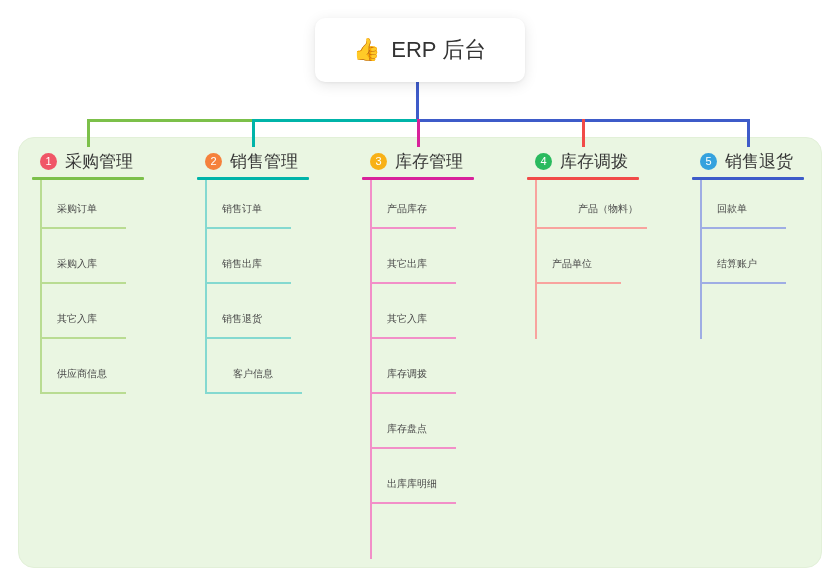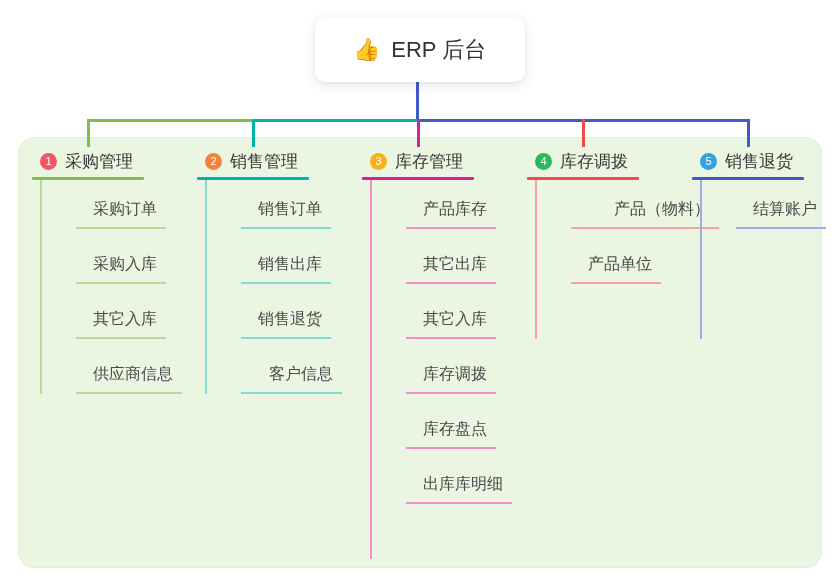--- a/index.html
+++ b/index.html
@@ -35,22 +35,22 @@
   .badge{
     width:17px;height:17px;border-radius:50%;flex:0 0 17px;
     display:flex;align-items:center;justify-content:center;
     color:#fff;font-size:11px;line-height:1;
   }
   .branch-underline{position:absolute;left:-8px;top:28px;width:112px;height:3px;border-radius:1px;}
   .branch-trunk{position:absolute;left:0;top:31px;width:2px;}
   .children{position:absolute;left:0;top:31px;}
   .child{
     display:table;min-width:60px;white-space:nowrap;
-    padding:0 9px 8px 17px;line-height:20px;font-size:16px;color:#4a4a4a;
-    border-bottom:2px solid transparent;margin-bottom:25px;cursor:default;margin-left:36px;
+    padding:0 9px 8px 17px;line-height:20px;font-size:10px;color:#4a4a4a;
+    border-bottom:2px solid transparent;margin-bottom:25px;cursor:default;
   }
   .child:first-child{margin-top:19px;}
 </style>
 </head>
 <body>
 
 <div class="panel"></div>
 
 <div class="root-card">
   <span class="root-icon">👍</span>
@@ -126,16 +126,17 @@
       </div>
   </div>
     <div class="branch" style="left: 700px;">
     <div class="branch-title">
       <span class="badge" style="background: rgb(53, 162, 222);">5</span>
       <span class="branch-label">销售退货</span>
     </div>
     <div class="branch-underline" style="background: rgb(62, 91, 201);"></div>
     <div class="branch-trunk" style="background: rgb(159, 173, 228); height: 159px;"></div>
     <div class="children">
+        <div class="child" style="border-bottom-color: rgb(159, 173, 228);">回款单</div>
         <div class="child" style="border-bottom-color: rgb(159, 173, 228);">结算账户</div>
       </div>
   </div>
   </div>
 
 </body></html>

